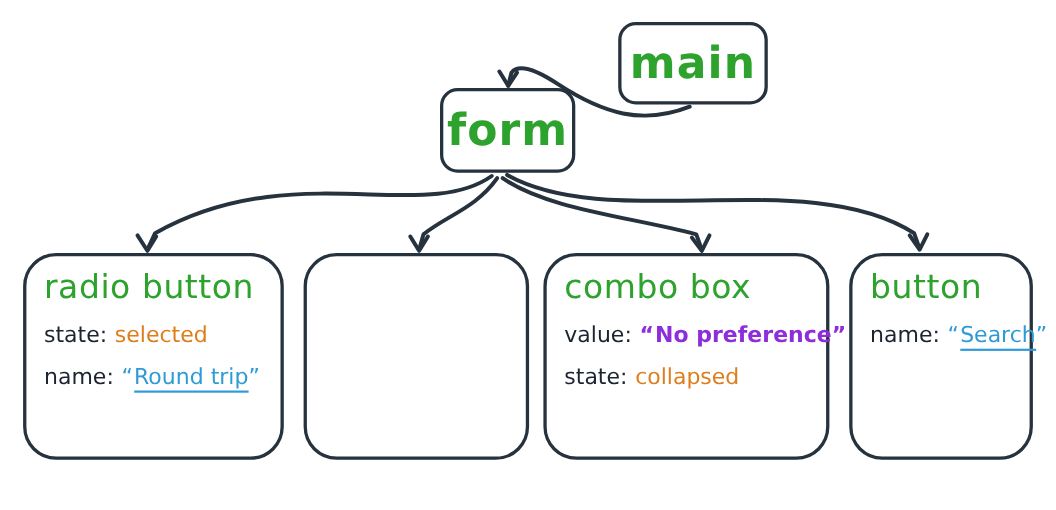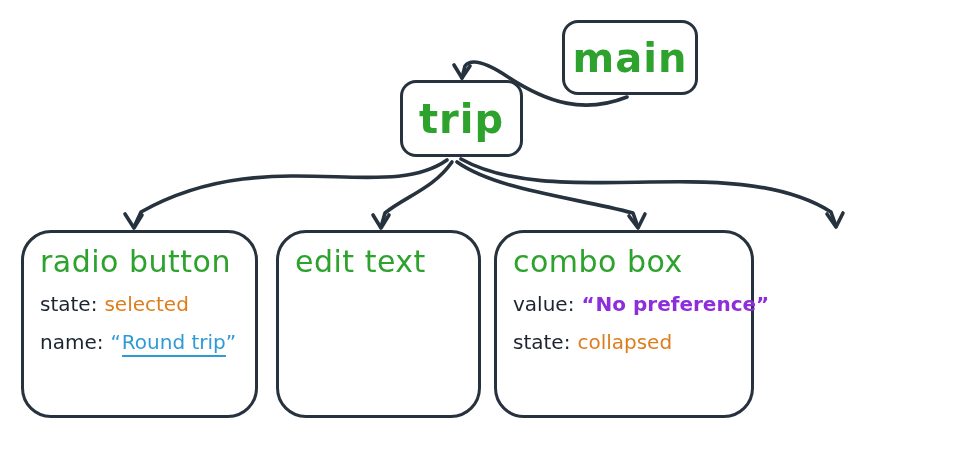--- a/index.html
+++ b/index.html
@@ -94,41 +94,46 @@
       <path d="M 461 159 C 556 212, 733 150, 831 212 L 836 226"></path>
       <polyline points="827,214 836,227 843,213"></polyline>
     </g>
   </svg>
 
   <div class="node node-top" style="left:562px; top:20px; width:136px; height:75px;">
     <span class="node-title">main</span>
   </div>
 
   <div class="node node-top" style="left:400px; top:80px; width:123px; height:77px;">
-    <span class="node-title">trip</span>
+    <span class="node-title">form</span>
   </div>
 
   <div class="node child" style="left:21px; top:230px; width:237px; height:188px;">
     <div class="child-title">radio button</div>
     <div class="prop">
       <span class="plabel">state:</span><span class="pvalue kind-state">selected</span>
     </div>
     <div class="prop">
       <span class="plabel">name:</span><span class="pvalue kind-name"><span class="q">“</span><span class="val-text">Round trip</span><span class="q">”</span></span>
     </div>
   </div>
 
   <div class="node child" style="left:276px; top:230px; width:205px; height:188px;">
-    <div class="child-title">edit text</div>
   </div>
 
   <div class="node child" style="left:494px; top:230px; width:260px; height:188px;">
     <div class="child-title">combo box</div>
     <div class="prop">
       <span class="plabel">value:</span><span class="pvalue kind-value"><span class="q">“</span><span class="val-text">No preference</span><span class="q">”</span></span>
     </div>
     <div class="prop">
       <span class="plabel">state:</span><span class="pvalue kind-state">collapsed</span>
     </div>
   </div>
 
+  <div class="node child" style="left:772px; top:230px; width:167px; height:188px;">
+    <div class="child-title">button</div>
+    <div class="prop">
+      <span class="plabel">name:</span><span class="pvalue kind-name"><span class="q">“</span><span class="val-text">Search</span><span class="q">”</span></span>
+    </div>
+  </div>
 
 </div>
 
 </body></html>

